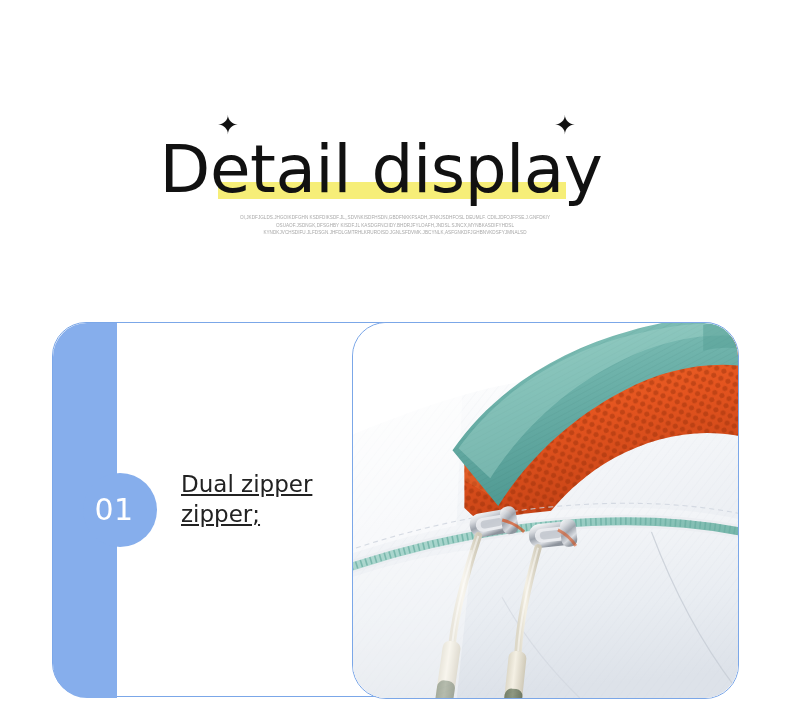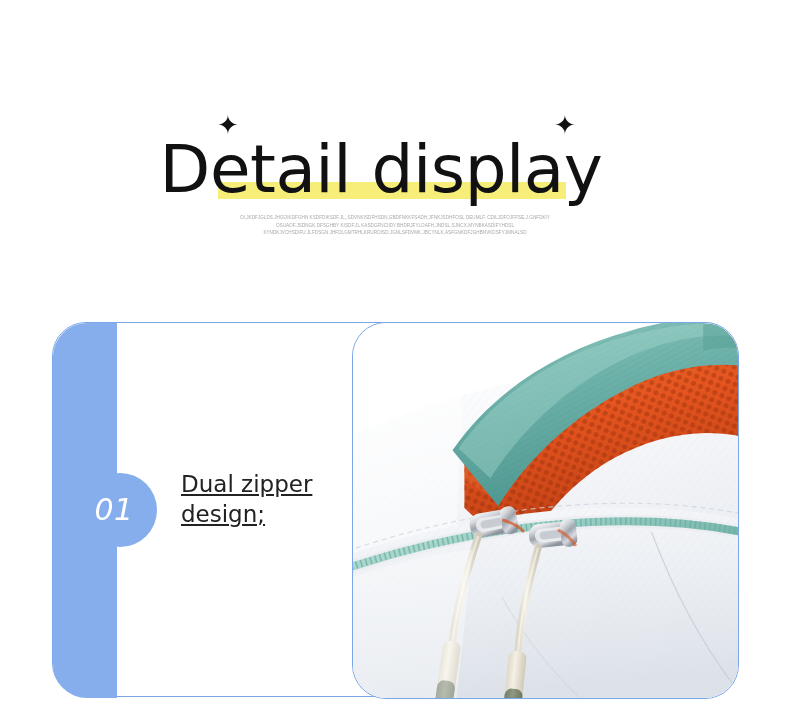--- a/index.html
+++ b/index.html
@@ -116,21 +116,20 @@
     position: absolute;
     left: 30px;
     top: 150px;
     width: 74px;
     height: 74px;
     border-radius: 50%;
     background: #86aeec;
     display: flex;
     align-items: center;
     justify-content: center;
-    font-style: italic;
   }
   .badge-number {
     font-family: "DejaVu Sans", sans-serif;
     font-size: 30px;
     line-height: 30px;
     color: #ffffff;
     font-weight: 400;
     letter-spacing: 0.5px;
     padding-right: 12px;
   }
@@ -200,21 +199,21 @@
 <div class="card">
 
   <div class="blue-bar"></div>
 
   <div class="badge-circle">
     <span class="badge-number">01</span>
   </div>
 
   <div class="feature-text">
     <span class="feature-line">Dual zipper</span>
-    <span class="feature-line">design;</span>
+    <span class="feature-line">zipper;</span>
   </div>
 
   <div class="photo">
     <svg class="photo-canvas" viewBox="0 0 387 377" preserveAspectRatio="none">
       <defs>
         <linearGradient id="bagGrad" x1="0" y1="0" x2="0.35" y2="1">
           <stop offset="0%" stop-color="#ffffff"></stop>
           <stop offset="45%" stop-color="#f3f5f8"></stop>
           <stop offset="100%" stop-color="#e3e7ed"></stop>
         </linearGradient>

